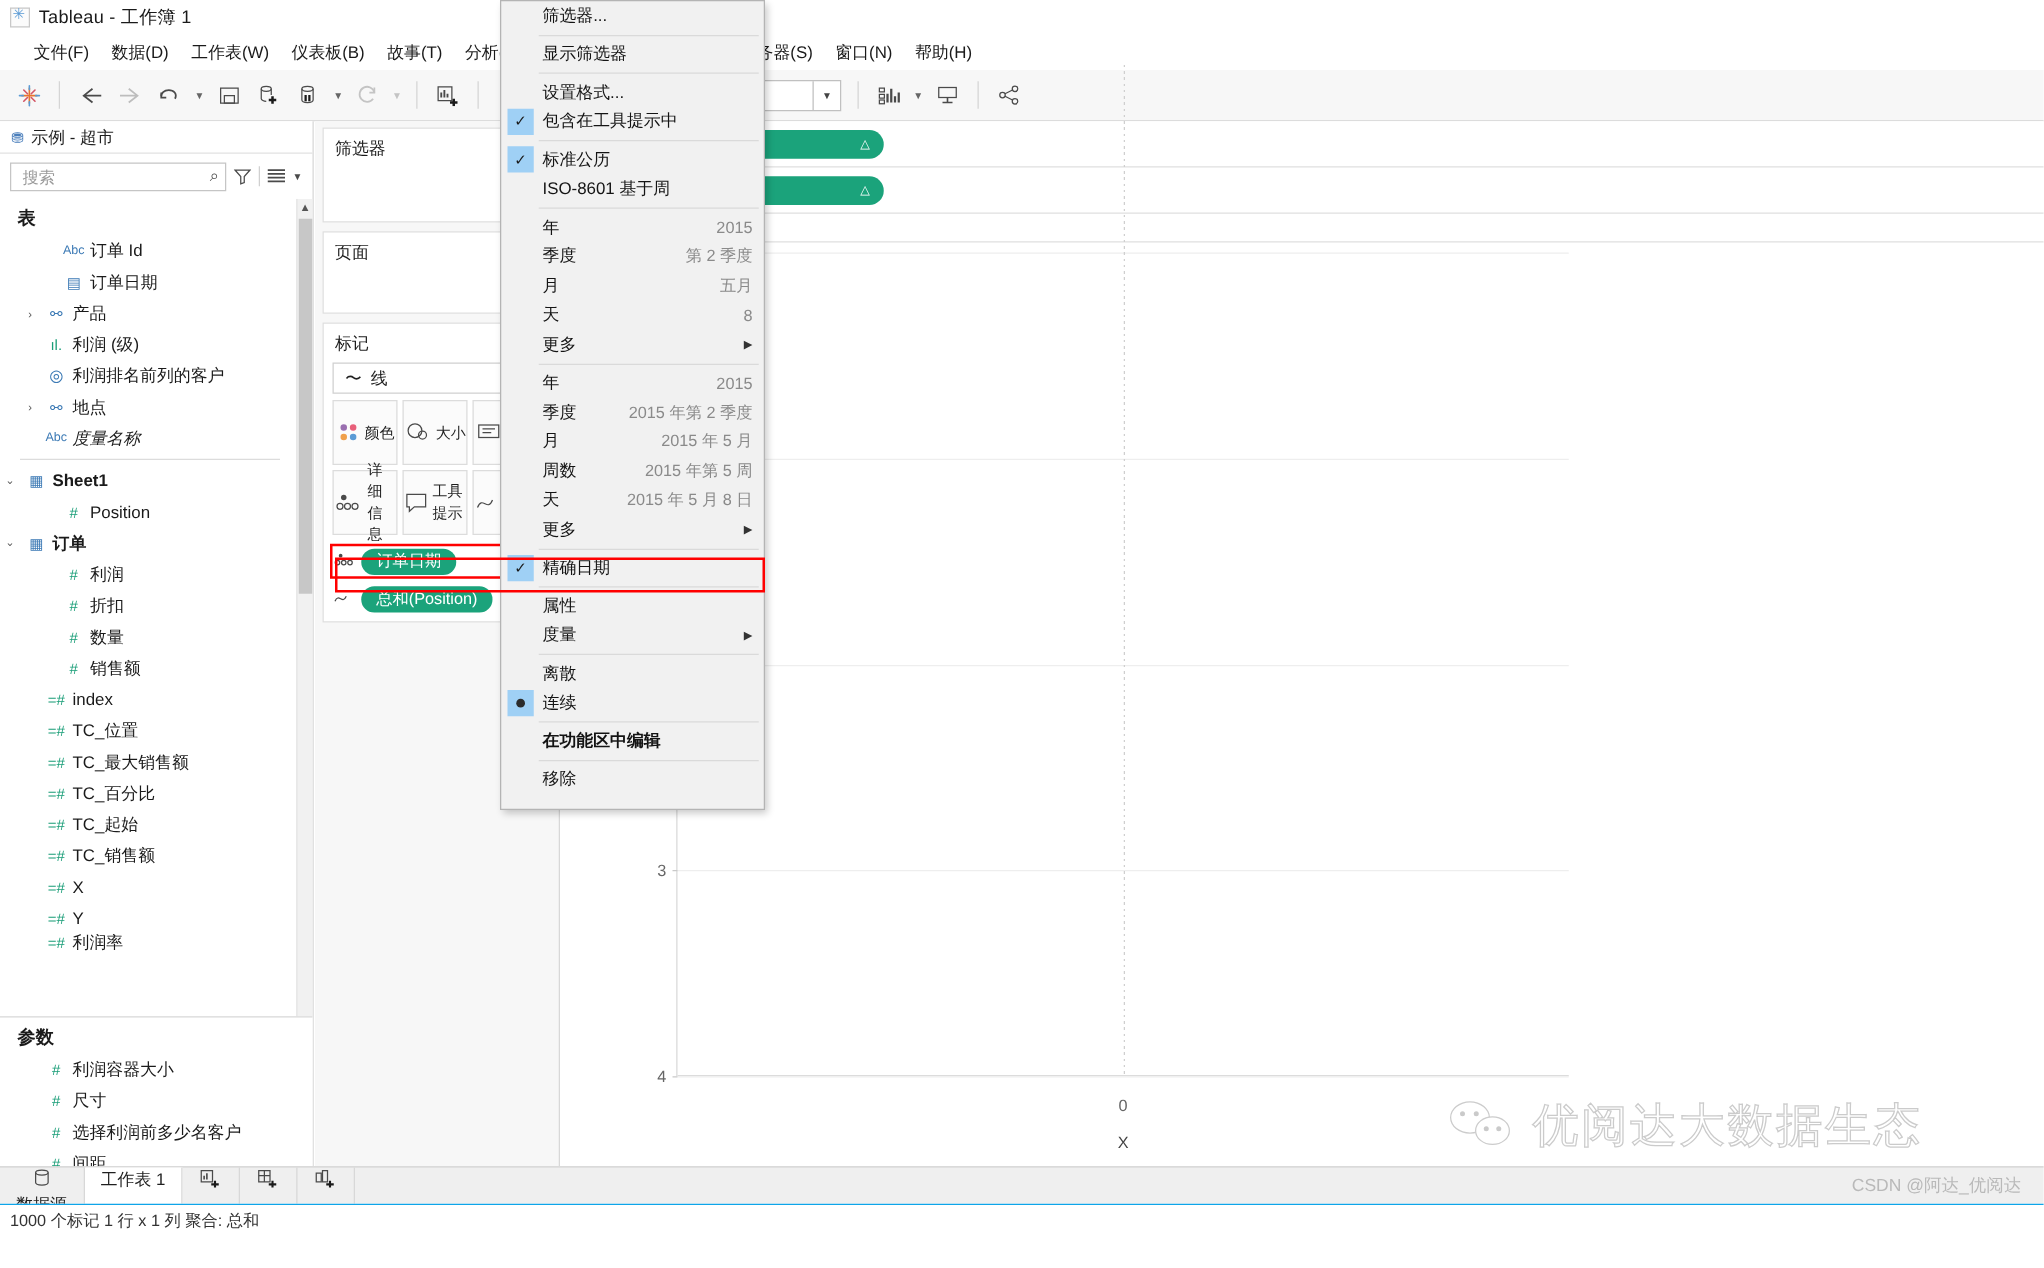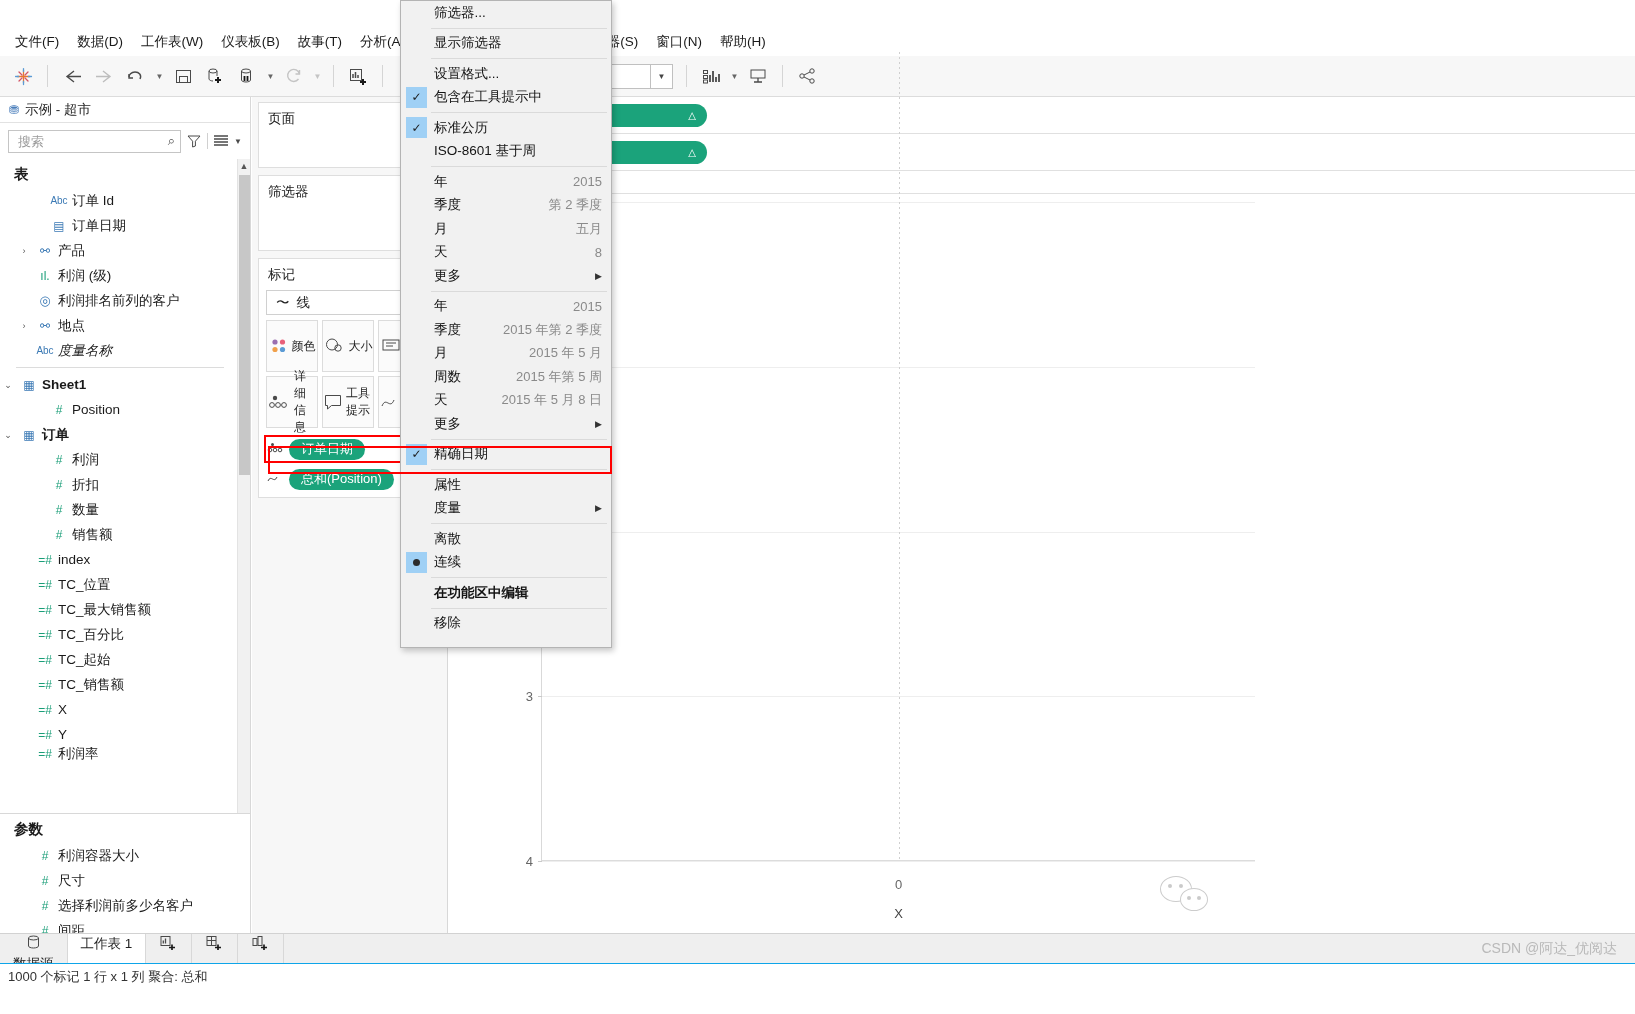--- a/index.html
+++ b/index.html
@@ -25,21 +25,21 @@
   }
   .tab-logo::before {
     content: "✳"; position: absolute; left: 1px; top: -3px;
     font-size: 12px; color: #5b9bd5;
   }
   .title-text { font-size: 14.5px; color: #1a1a1a; letter-spacing: .2px; }
 
   
   .menubar {
     position: absolute; left: 0; top: 28px; width: 1635px; height: 27px;
-    background: #ffffff; display: flex; align-items: center; padding-left: 6px;
+    background: #ffffff; display: flex; align-items: center; padding-left: 18px;
   }
   .menubar .mi {
     padding: 3px 9px; font-size: 13.5px; color: #1a1a1a; white-space: nowrap; cursor: default;
   }
 
   
   .toolbar {
     position: absolute; left: 0; top: 56px; width: 1635px; height: 41px;
     background: #f7f7f7; border-bottom: 1px solid #dcdcdc;
     display: flex; align-items: center; padding-left: 8px; gap: 2px;
@@ -280,20 +280,24 @@
   .cm-highlight {
     position: absolute; left: -132px; width: 344px; border: 2px solid #ff0000;
     height: 28px; pointer-events: none; z-index: 60;
   }
 </style>
 </head>
 <body>
 
 <div id="app">
 
+  <div class="titlebar">
+    <div class="tab-logo"></div>
+    <div class="title-text">Tableau - 工作簿 1</div>
+  </div>
 
   <div class="menubar">
     <div class="mi">文件(F)</div>
     <div class="mi">数据(D)</div>
     <div class="mi">工作表(W)</div>
     <div class="mi">仪表板(B)</div>
     <div class="mi">故事(T)</div>
     <div class="mi">分析(A)</div>
     <div class="mi">地图(M)</div>
     <div class="mi">设置格式(O)</div>
@@ -597,25 +601,25 @@
           <div class="f-row f-indent-1">
             <span class="f-exp"></span>
             <span class="f-ico">#</span>
             <span>间距</span>
           </div>
         </div>
     </div>
   </div>
 
   <div class="cards">
+    <div class="card filters">
+      <div class="card-title">筛选器</div>
+    </div>
     <div class="card pages">
       <div class="card-title">页面</div>
-    </div>
-    <div class="card filters">
-      <div class="card-title">筛选器</div>
     </div>
     <div class="card marks">
       <div class="card-title">标记</div>
       <div class="marktype">
         <span>〜</span>
         <span>线</span>
       </div>
       <div class="btngrid">
         <div class="mbtn">
           <span class="gl">
@@ -741,20 +745,21 @@
 
   <div class="watermark">
     <div class="wm-icon">
       <div class="b1"></div>
         <div class="b2"></div>
       <div class="wm-dot" style="left:8px;top:8px"></div>
       <div class="wm-dot" style="left:19px;top:8px"></div>
       <div class="wm-dot" style="left:27px;top:20px"></div>
       <div class="wm-dot" style="left:37px;top:20px"></div>
     </div>
+    <div class="wm-text">优阅达大数据生态</div>
   </div>
 
   <div class="bottombar">
     <div class="bb-item">
       <span class="bb-ico">
         <svg width="13" height="14" viewBox="0 0 13 14">
             <ellipse cx="6.5" cy="3" rx="5" ry="2" stroke="#4a4a4a" fill="none"></ellipse>
             <path d="M1.5 3v8c0 1.1 2.2 2 5 2s5-.9 5-2V3" stroke="#4a4a4a" fill="none"></path>
           </svg>
       </span>

